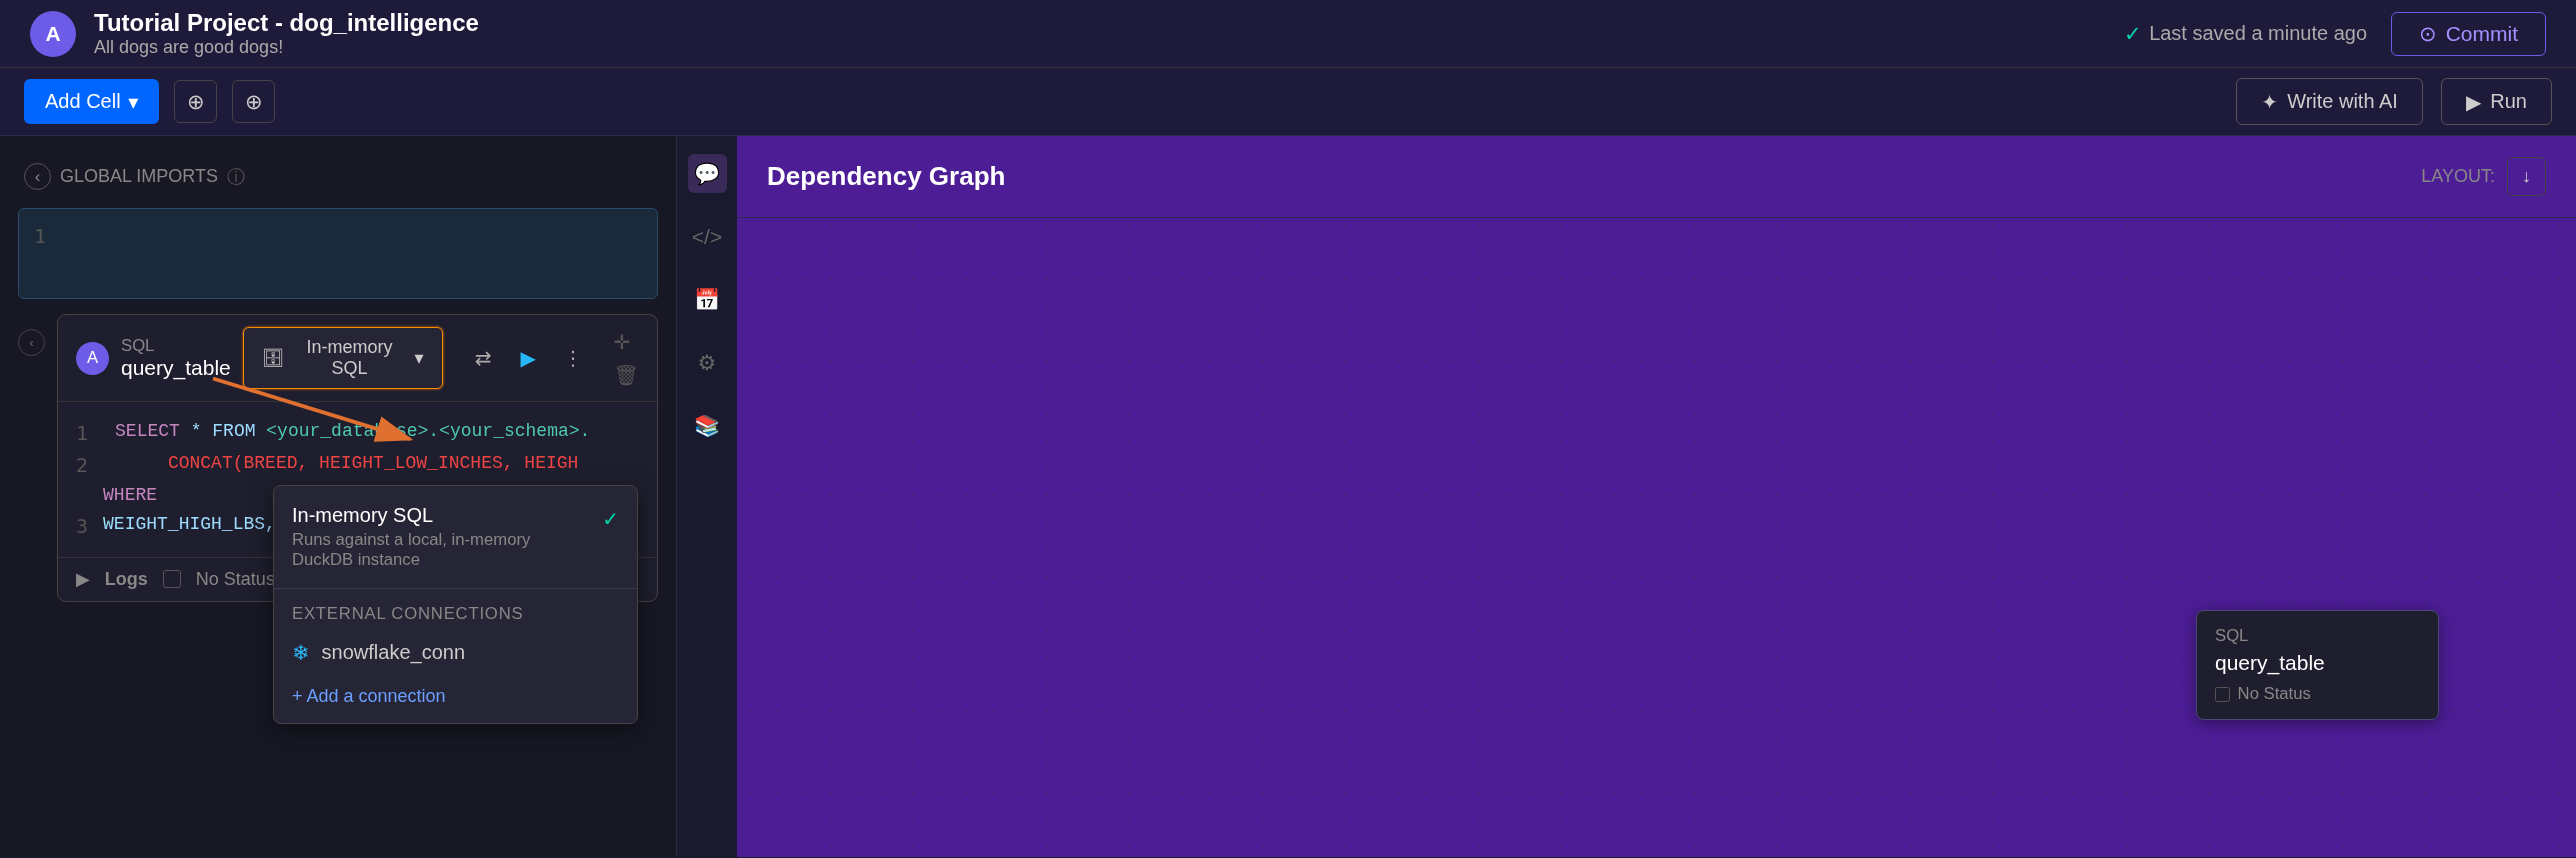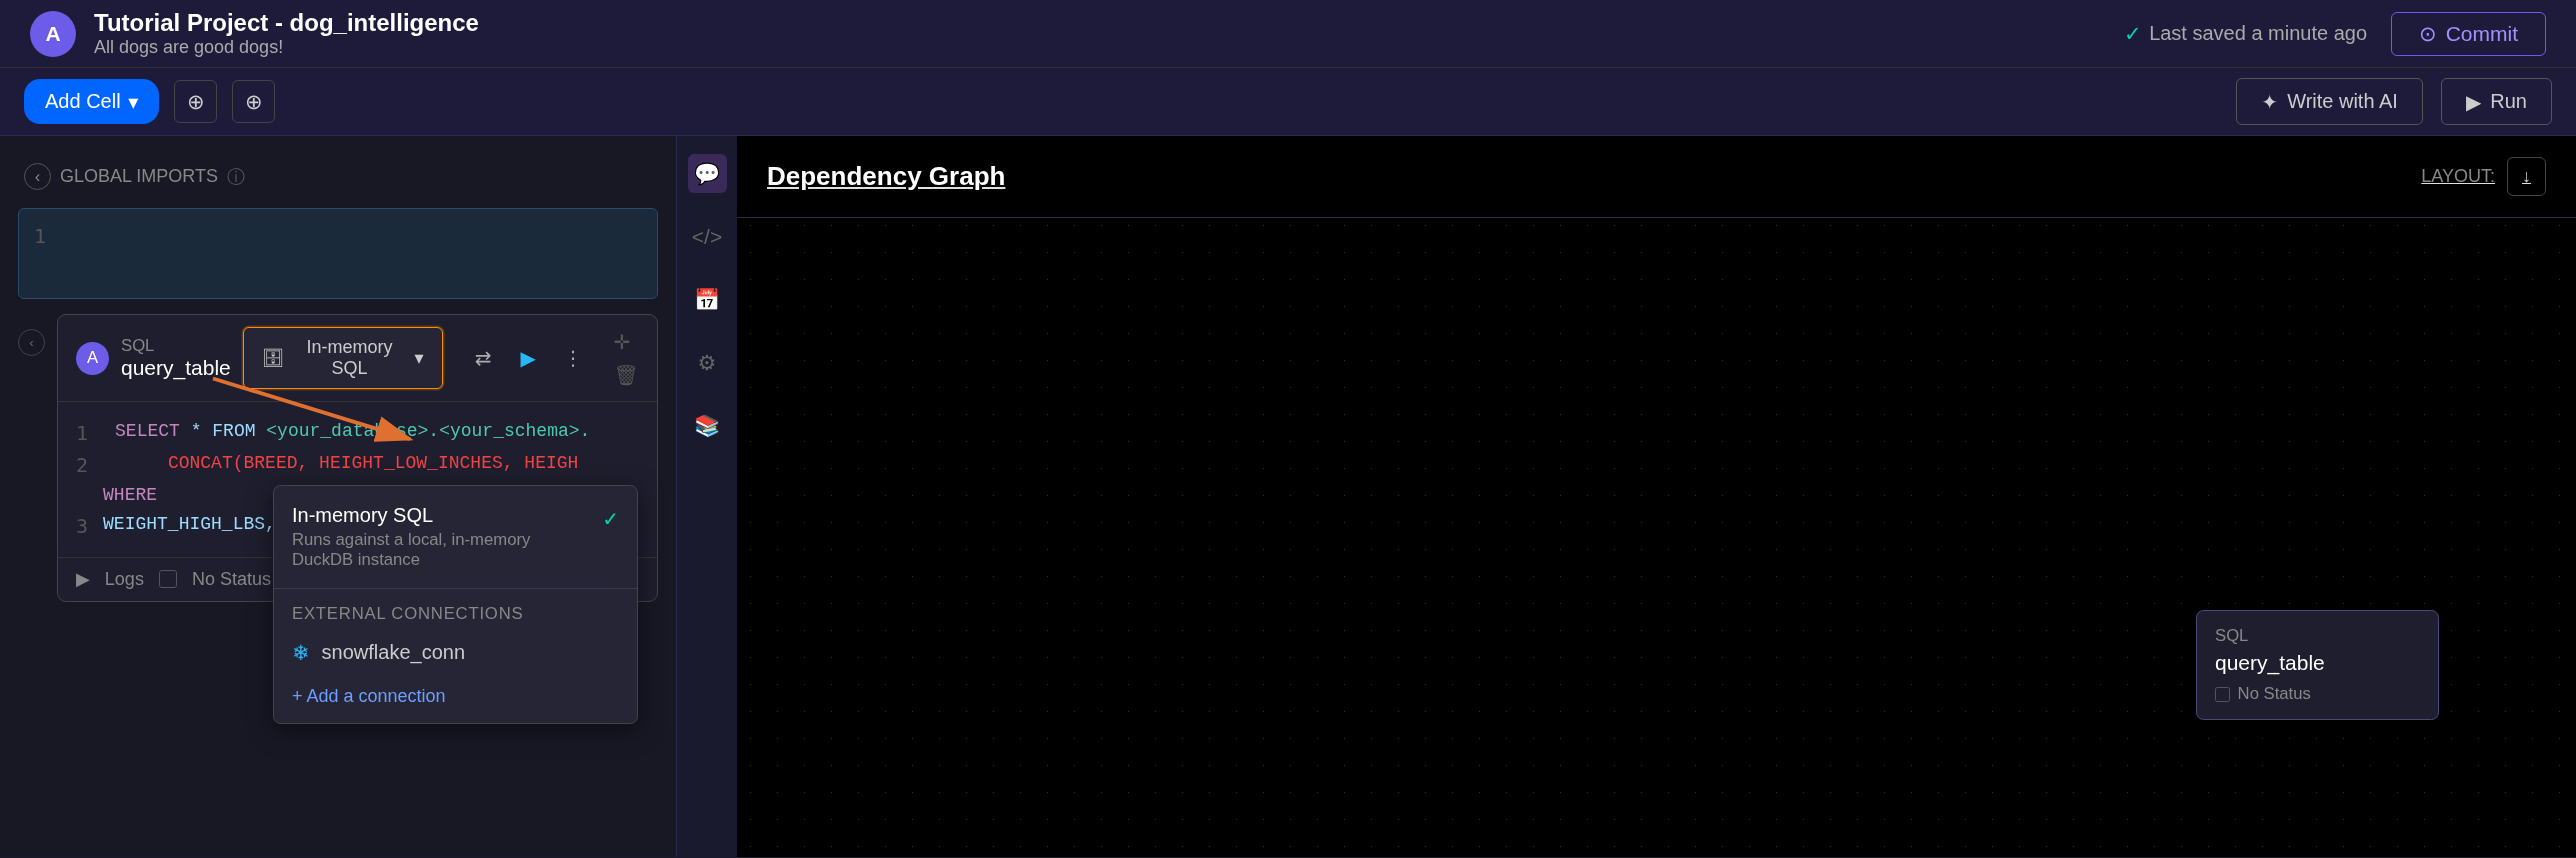--- a/index.html
+++ b/index.html
@@ -89,21 +89,21 @@
       padding: 0 24px;
       border-bottom: 0.8px solid #2a2a4a;
       gap: 15px;
       position: relative;
     }
     .add-cell-btn {
       background: #0066ff;
       color: white;
       border: none;
       padding: 10.6px 21px;
-      border-radius: 16px;
+      border-radius: 6px;
       font-size: 20px;
       cursor: pointer;
       display: flex;
       align-items: center;
       gap: 7.6px;
     }
     .icon-btn {
       background: transparent;
       border: 1.5px solid #444;
       color: #ccc;
@@ -306,20 +306,21 @@
       border-top: 0.8px solid #333;
       gap: 15px;
       font-size: 18px;
       color: #888;
     }
     .logs-toggle {
       display: flex;
       align-items: center;
       gap: 6px;
       cursor: pointer;
+      font-weight: bold;
     }
     .status-checkbox {
       width: 18px;
       height: 18px;
       border: 0.8px solid #555;
       background: transparent;
       border-radius: 3px;
     }
 
     
@@ -425,24 +426,23 @@
       border-radius: 6px;
     }
     .sidebar-icon.active {
       color: #fff;
       background: #3a2a5a;
     }
 
     
     .dep-graph-panel {
       flex: 1;
-      background: #000000;
+      background: #4c1d95;
       position: relative;
       overflow: hidden;
-      text-decoration: underline;
     }
     .dep-graph-header {
       display: flex;
       align-items: center;
       padding: 21px 30px;
       border-bottom: 0.8px solid #2a2a4a;
     }
     .dep-graph-title {
       font-size: 26px;
       font-weight: 600;

